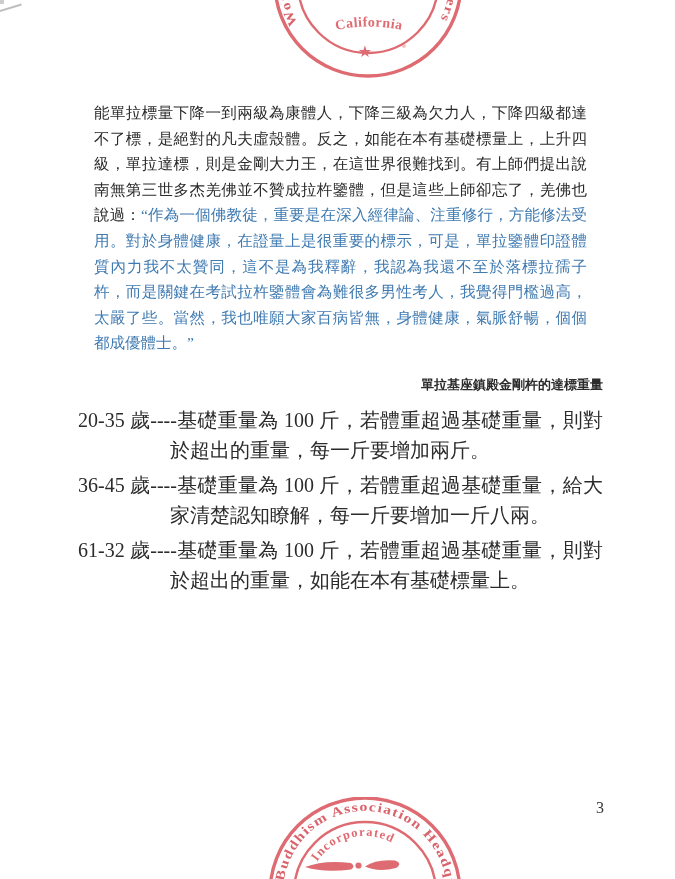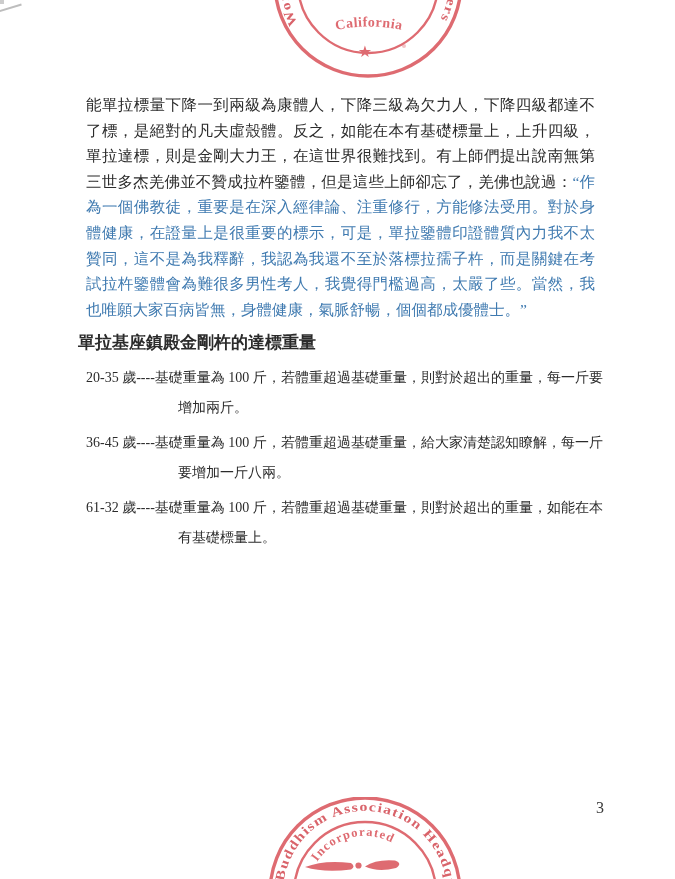--- a/index.html
+++ b/index.html
@@ -3,29 +3,29 @@
 <meta charset="utf-8">
 <title>Scanned Document Page</title>
 <style>
   html,body { margin:0; padding:0; background:#ffffff; }
   .page {
     position:relative; width:675px; height:879px; background:#ffffff;
     overflow:hidden; font-family:"Liberation Serif","DejaVu Serif",serif;
     color:#2b2b2b;
   }
   .content { position:absolute; left:78px; top:84px; width:525px; }
-  p.para { margin:8px; text-align:justify; font-size:15.5px; line-height:25.6px; }
+  p.para { margin:16px; text-align:justify; font-size:15.5px; line-height:25.6px; }
   p.para.indent { text-indent:31px; }
   .quote-blue { color:#3f7ab0; }
   h3.table-title {
-    font-size:17px; font-weight:bold; text-align:left;
+    font-size:13px; font-weight:bold; text-align:right;
     margin:4px 0 7px 0; line-height:26px;
   }
   .std-item {
-    margin:0 0 5px 8px; font-size:14px; line-height:30px;
+    margin:0 0 5px 0; font-size:20px; line-height:30px;
     padding-left:92px; text-indent:-92px; text-align:justify;
   }
   .page-number {
     position:absolute; left:588px; top:799px; width:24px; text-align:center;
     font-size:16px; color:#3a3a3a;
   }
   .stamp-svg { position:absolute; opacity:0.92; }
   #top-stamp    { left:268px; top:0;     width:200px; height:80px; }
   #bottom-stamp { left:258px; top:797px; width:214px; height:82px; }
   .artifact { position:absolute; background:#9a9a9a; }

